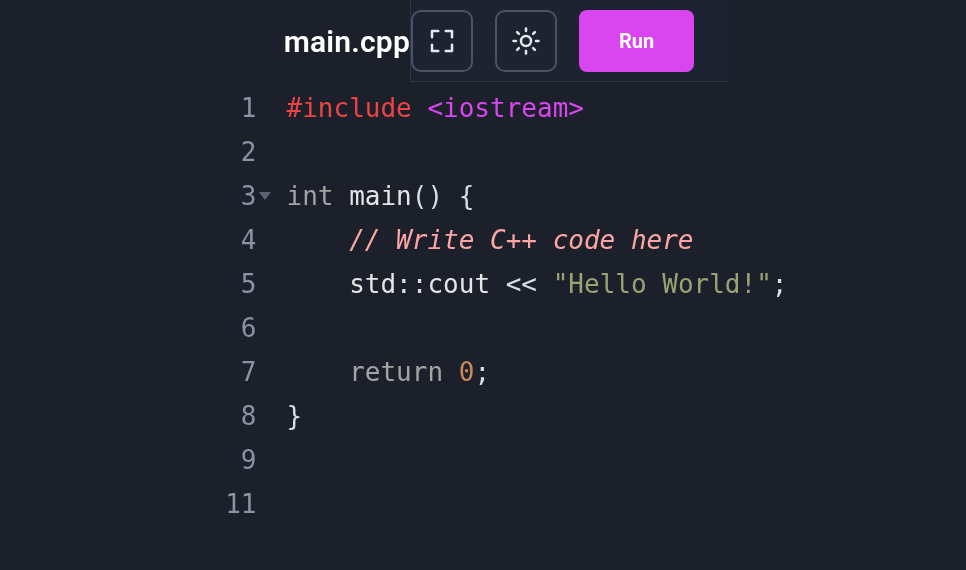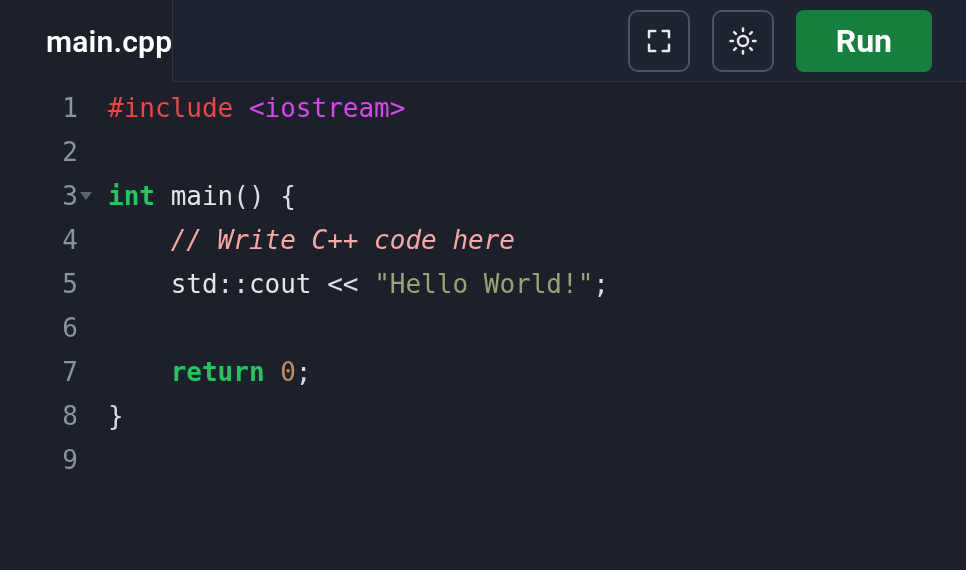--- a/index.html
+++ b/index.html
@@ -1,36 +1,36 @@
 <!DOCTYPE html>
 <html><head>
 <meta charset="utf-8">
 <style>
   * { box-sizing: border-box; margin: 0; padding: 0; }
   html, body { width: 966px; height: 570px; overflow: hidden; background: #1b202b; font-family: ui-monospace, "SF Mono", Menlo, Consolas, monospace; }
-  .app { width: 100%; height: 100%; display: flex; flex-direction: column; }
+  .app { width: 100%; height: 100%; display: flex; flex-direction: column; align-items: center; }
 
   .topbar { display: flex; align-items: stretch; height: 96px; }
   .tabwell { display: flex; align-items: center; padding-left: 46px; }
   .tab-title { color: #ffffff; font-size: 30px; font-weight: 600; font-family: -apple-system, BlinkMacSystemFont, "Segoe UI", Roboto, sans-serif; letter-spacing: 0.2px; }
   .toolbar { flex: 1; display: flex; align-items: center; justify-content: flex-end; gap: 22px; padding-right: 34px; border-left: 1px solid #2f3441; border-bottom: 1px solid #2f3441; background: #1d2330; }
   .icon-btn { width: 62px; height: 62px; border: 2px solid #4a5265; border-radius: 10px; background: transparent; display: flex; align-items: center; justify-content: center; cursor: pointer; }
   .icon-btn svg { width: 30px; height: 30px; stroke: #e5e8ef; fill: none; stroke-width: 2; }
-  .run-btn { height: 62px; padding: 0 40px; background: #15803d; border: none; border-radius: 8px; color: #ffffff; font-size: 32px; font-weight: 700; font-family: -apple-system, BlinkMacSystemFont, "Segoe UI", Roboto, sans-serif; cursor: pointer; }
+  .run-btn { height: 62px; padding: 0 40px; background: #d946ef; border: none; border-radius: 8px; color: #ffffff; font-size: 20px; font-weight: 700; font-family: -apple-system, BlinkMacSystemFont, "Segoe UI", Roboto, sans-serif; cursor: pointer; }
 
   .editor { flex: 1; display: flex; font-size: 26px; line-height: 44px; padding-top: 4px; }
   .gutter { width: 90px; text-align: right; padding-right: 12px; color: #8a93a6; user-select: none; }
   .gutter .ln { position: relative; height: 44px; }
   .fold { position: absolute; right: -14px; top: 50%; transform: translateY(-50%); width: 0; height: 0; border-left: 6px solid transparent; border-right: 6px solid transparent; border-top: 8px solid #5b6475; }
   .code { flex: 1; padding-left: 18px; color: #d8dde8; white-space: pre; }
   .code .line { height: 44px; }
 
   .tok-pp   { color: #ef4444; }          
   .tok-inc  { color: #d946ef; }          
-  .tok-kw   { color: #22c55e; font-weight: bold; }          
+  .tok-kw   { color: #a3a3a3; }          
   .tok-fn   { color: #e5e5e5; }
   .tok-punc { color: #d8dde8; }
   .tok-op   { color: #d8dde8; }
   .tok-cmnt { color: #fca5a5; font-style: italic; }
   .tok-str  { color: #9aa373; }
   .tok-num  { color: #c98a5a; }
 </style>
 </head>
 <body>
 
@@ -60,17 +60,18 @@
     <div class="gutter" id="gutter">
         <div class="ln">1</div>
         <div class="ln">2</div>
         <div class="ln">3<span class="fold"></span></div>
         <div class="ln">4</div>
         <div class="ln">5</div>
         <div class="ln">6</div>
         <div class="ln">7</div>
         <div class="ln">8</div>
         <div class="ln">9</div>
+        <div class="ln">11</div>
       </div>
     <div class="code" id="code"><div class="line"><span class="tok-pp">#include</span><span> </span><span class="tok-inc">&lt;iostream&gt;</span></div><div class="line"></div><div class="line"><span class="tok-kw">int</span><span> </span><span class="tok-fn">main</span><span class="tok-punc">() {</span></div><div class="line"><span>    </span><span class="tok-cmnt">// Write C++ code here</span></div><div class="line"><span>    </span><span class="tok-fn">std</span><span class="tok-punc">::</span><span class="tok-fn">cout</span><span class="tok-op"> &lt;&lt; </span><span class="tok-str">"Hello World!"</span><span class="tok-punc">;</span></div><div class="line"></div><div class="line"><span>    </span><span class="tok-kw">return</span><span> </span><span class="tok-num">0</span><span class="tok-punc">;</span></div><div class="line"><span class="tok-punc">}</span></div><div class="line"></div><div class="line"></div><div class="line"></div></div>
   </div>
 
 </div>
 
 </body></html>

